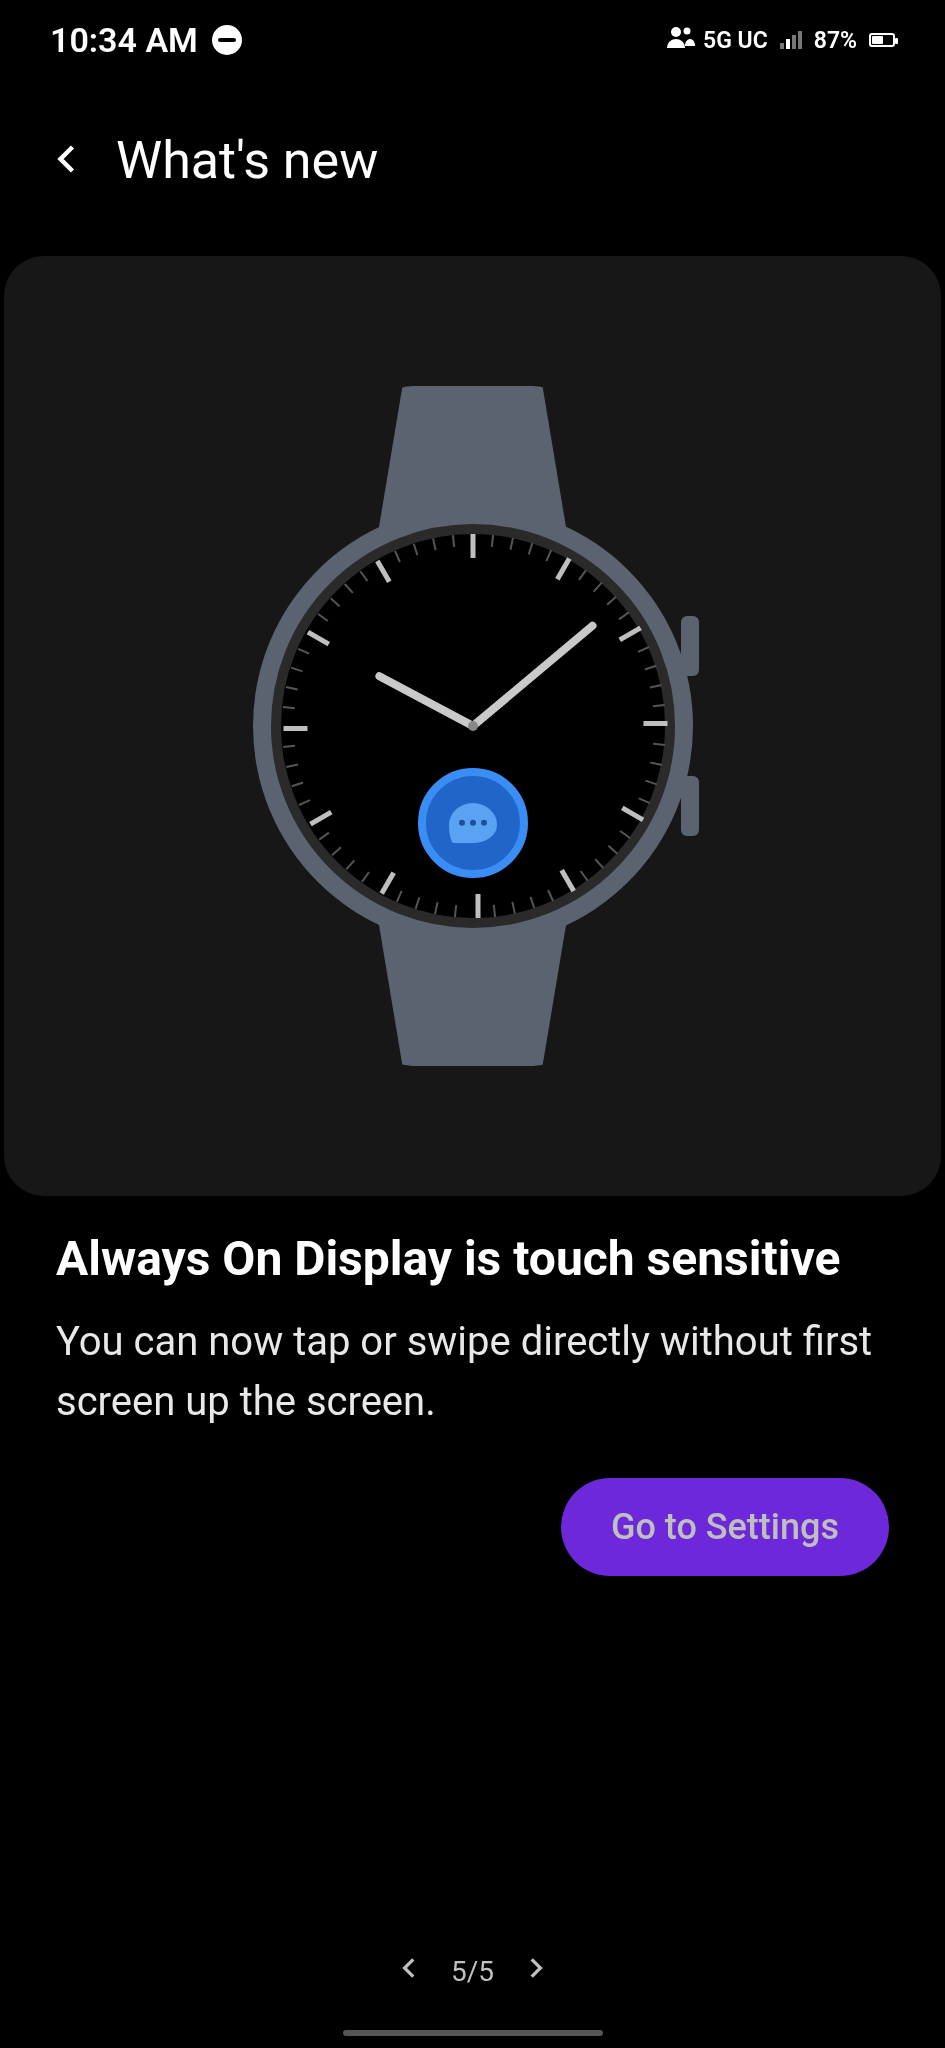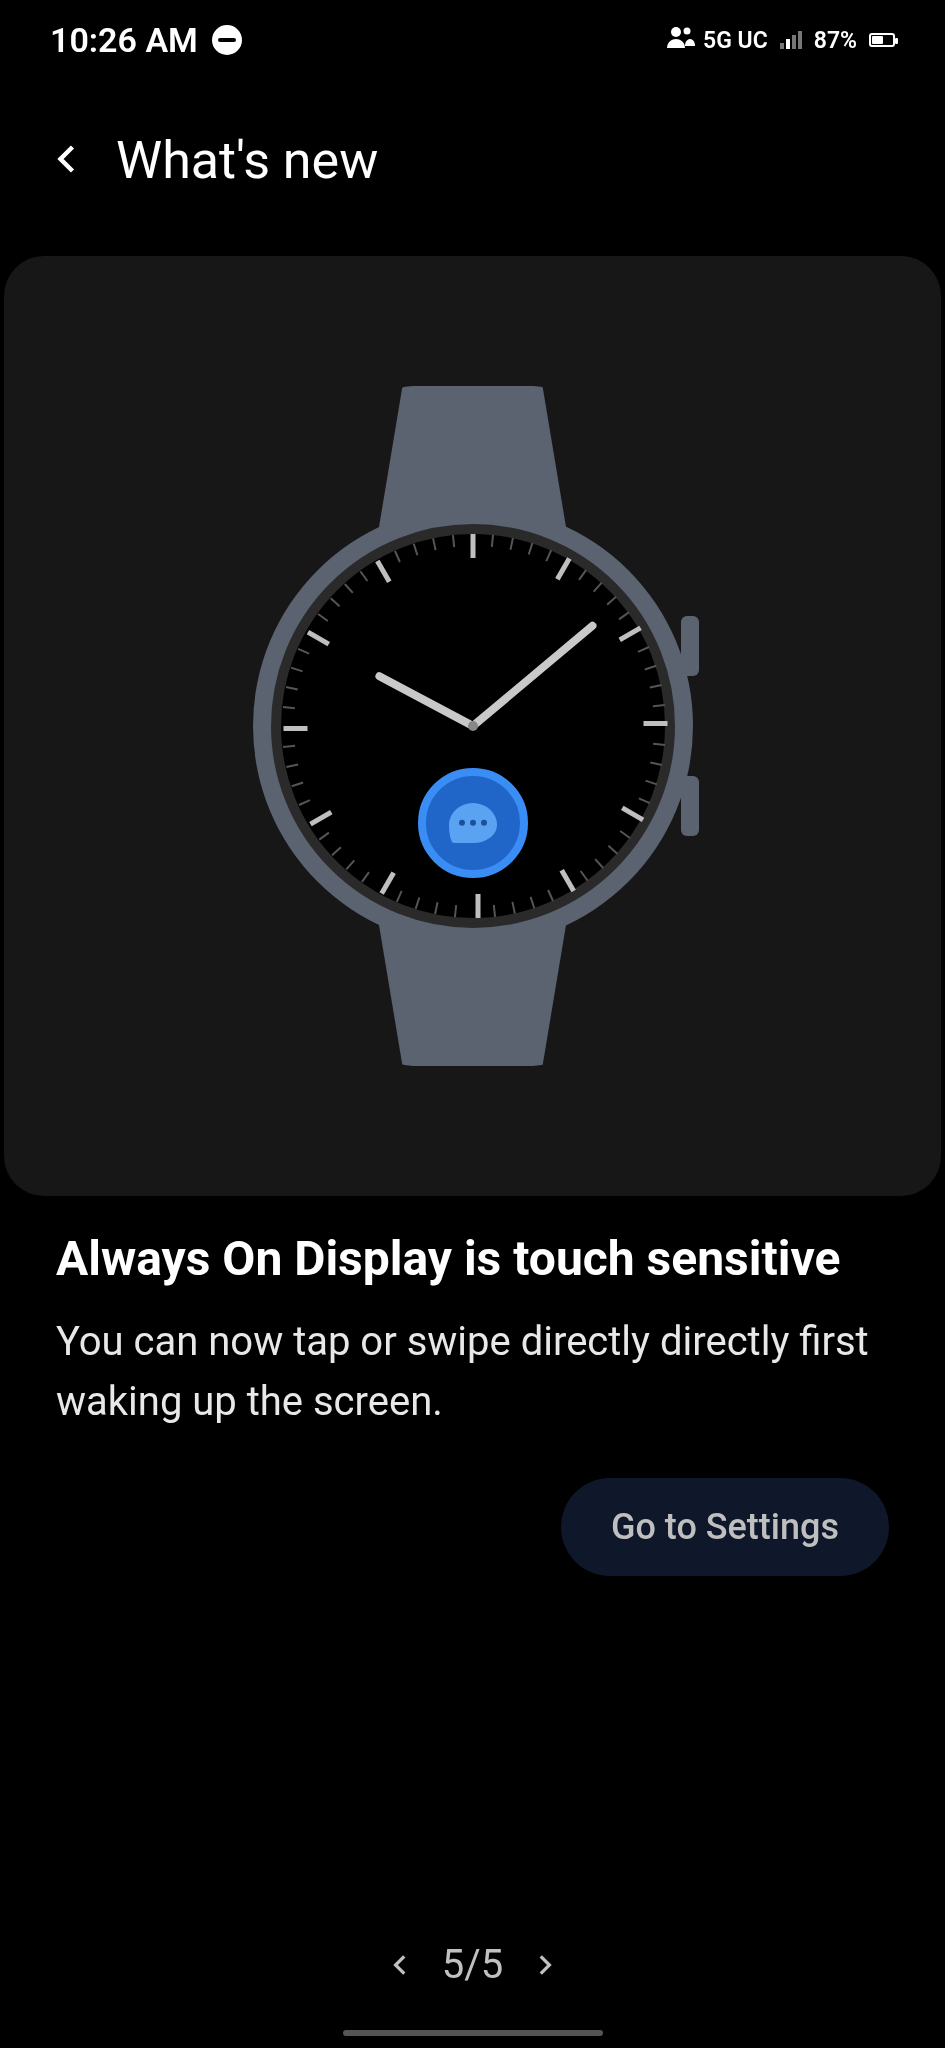--- a/index.html
+++ b/index.html
@@ -49,37 +49,37 @@
   .bubble { width: 48px; height: 40px; background: #5aa3f3; border-radius: 50% 50% 50% 10% / 55% 55% 45% 45%; position: relative; }
   .bubble::after { content: ""; position: absolute; bottom: -6px; left: 8px; width: 0; height: 0; border: 8px solid transparent; border-top-color: #5aa3f3; }
   .dots { position: absolute; top: 50%; left: 50%; transform: translate(-50%,-55%); display: flex; gap: 5px; }
   .dots span { width: 6px; height: 6px; border-radius: 50%; background: #1f4f9a; }
 
   
   .feature-heading { position: absolute; top: 1230px; left: 56px; right: 56px; font-size: 48px; font-weight: 700; line-height: 1.2; }
   .feature-body { position: absolute; top: 1312px; left: 56px; right: 56px; font-size: 40px; font-weight: 400; line-height: 1.5; color: #e8e8e8; }
 
   
-  .settings-btn { position: absolute; top: 1478px; right: 56px; padding: 28px 50px; background: #0f172a; color: #bfbfbf; font-size: 36px; font-weight: 500; border-radius: 60px; }
-
-  
-  .pager { position: absolute; bottom: 60px; left: 0; right: 0; display: flex; align-items: center; justify-content: center; gap: 28px; color: #c0c0c0; font-size: 40px; }
+  .settings-btn { position: absolute; top: 1478px; right: 56px; padding: 28px 50px; background: #6d28d9; color: #bfbfbf; font-size: 36px; font-weight: 500; border-radius: 60px; }
+
+  
+  .pager { position: absolute; bottom: 60px; left: 0; right: 0; display: flex; align-items: center; justify-content: center; gap: 28px; color: #c0c0c0; font-size: 28px; }
   .pager svg { width: 26px; height: 26px; stroke: #c0c0c0; stroke-width: 3; fill: none; }
 
   
   .home-indicator { position: absolute; bottom: 12px; left: 50%; transform: translateX(-50%); width: 260px; height: 6px; border-radius: 3px; background: #555; }
 </style>
 </head>
 <body>
 
 <div class="root">
 
   <div class="statusbar">
     <div class="status-left">
-      <span>10:26 AM</span>
+      <span>10:34 AM</span>
       <span class="dnd-icon"></span>
     </div>
     <div class="status-right">
       <span>
         <svg width="28" height="22" viewBox="0 0 28 22">
             <g fill="#fff">
               <circle cx="9" cy="6" r="5"></circle>
               <path d="M0 22c0-6 5-9 9-9s9 3 9 9z"></path>
               <circle cx="20" cy="5" r="3.5"></circle>
               <path d="M18 20c0-5 3-7 5-7 3 0 5 3 5 7z"></path>
@@ -192,21 +192,21 @@
                   <span></span>
                 </div>
               </div>
           </div>
         </div>
       </div>
     </div>
   </div>
 
   <h2 class="feature-heading">Always On Display is touch sensitive</h2>
-  <p class="feature-body">You can now tap or swipe directly directly first waking up the screen.</p>
+  <p class="feature-body">You can now tap or swipe directly without first screen up the screen.</p>
 
   <div class="settings-btn">Go to Settings</div>
 
   <div class="pager">
     <span><svg viewBox="0 0 24 24">
           <polyline points="15 4 7 12 15 20"></polyline>
         </svg></span>
     <span>5/5</span>
     <span><svg viewBox="0 0 24 24">
           <polyline points="9 4 17 12 9 20"></polyline>

